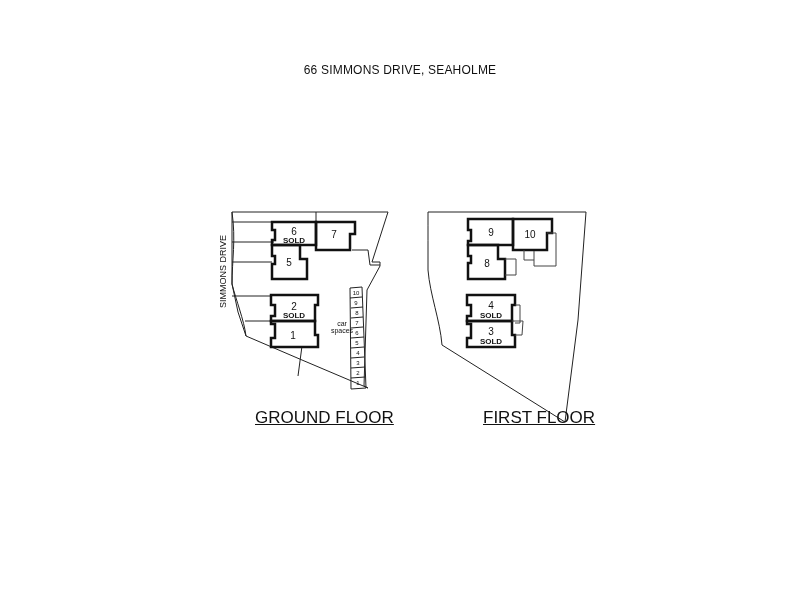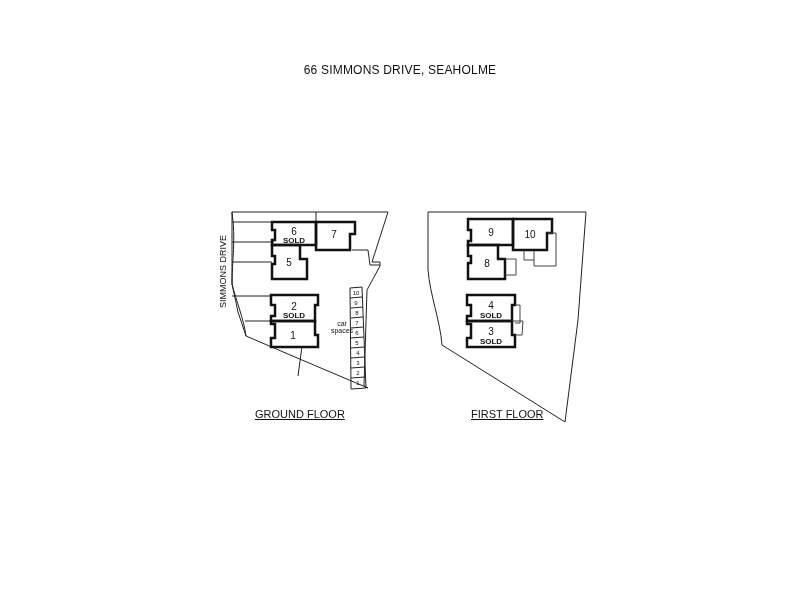--- a/index.html
+++ b/index.html
@@ -1,20 +1,20 @@
 <!DOCTYPE html>
 <html><head>
 <meta charset="utf-8">
 <style>
   html, body { margin:0; padding:0; background:#ffffff; }
   body { width:800px; height:600px; position:relative; overflow:hidden; font-family:"Liberation Sans", sans-serif; color:#111; }
   .title { position:absolute; left:0; width:800px; top:63px; text-align:center; font-size:12px; letter-spacing:0.2px; }
   svg { position:absolute; left:0; top:0; }
   .lbl { font-family:"Liberation Sans", sans-serif; fill:#111; }
-  .floor-label { position:absolute; font-size:11px; text-decoration:underline; }
+  .floor-label { position:absolute; font-size:17px; text-decoration:underline; }
   .road { position:absolute; font-size:9px; transform:rotate(-90deg); transform-origin:left top; white-space:nowrap; }
 </style>
 </head>
 <body>
 
 <div class="title">66 SIMMONS DRIVE, SEAHOLME</div>
 
 <svg width="800" height="600">
 
   <g stroke="#222" stroke-width="1" fill="none">
@@ -97,13 +97,13 @@
   <text class="lbl" x="530" y="238" font-size="10" text-anchor="middle">10</text>
   <text class="lbl" x="487" y="267" font-size="10" text-anchor="middle">8</text>
   <text class="lbl" x="491" y="309" font-size="10" text-anchor="middle">4</text>
   <text class="lbl" x="491" y="318" font-size="8" font-weight="bold" text-anchor="middle">SOLD</text>
   <text class="lbl" x="491" y="335" font-size="10" text-anchor="middle">3</text>
   <text class="lbl" x="491" y="344" font-size="8" font-weight="bold" text-anchor="middle">SOLD</text>
 </svg>
 
 <div class="road" style="left:218px; top:308px;">SIMMONS DRIVE</div>
 <div class="floor-label" style="left:255px; top:408px;">GROUND FLOOR</div>
-<div class="floor-label" style="left:471px; top:408px;">FIRST FLOOR</div>
+<div class="floor-label" style="left:483px; top:408px;">FIRST FLOOR</div>
 
 </body></html>

